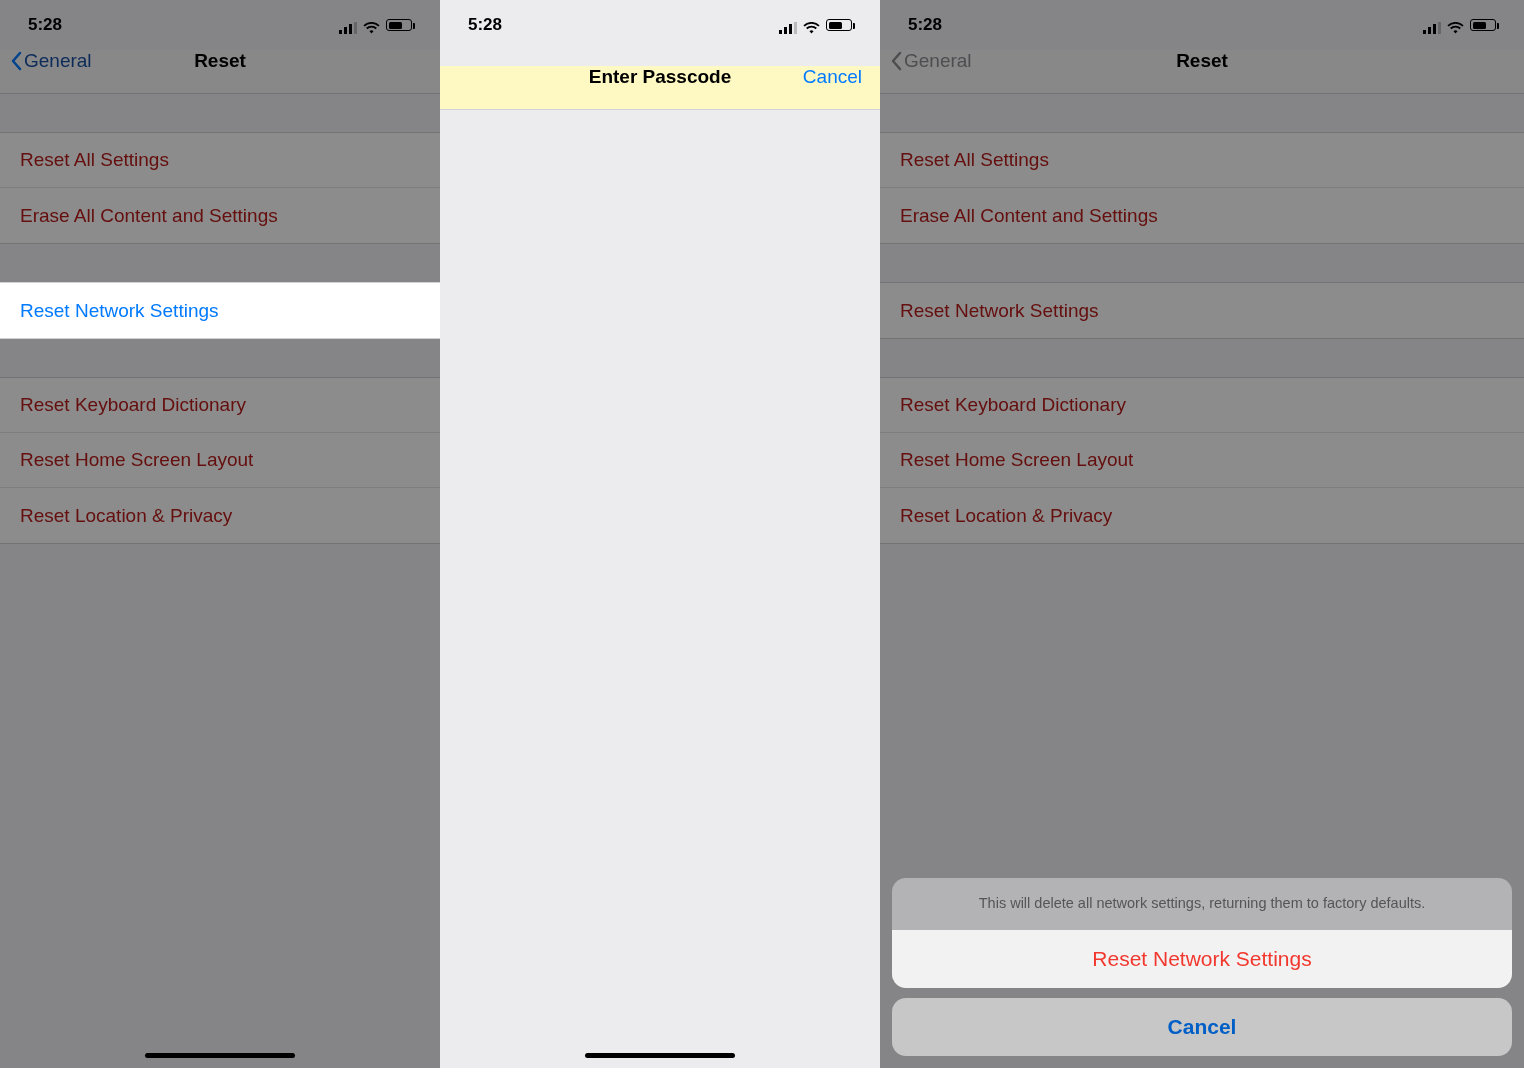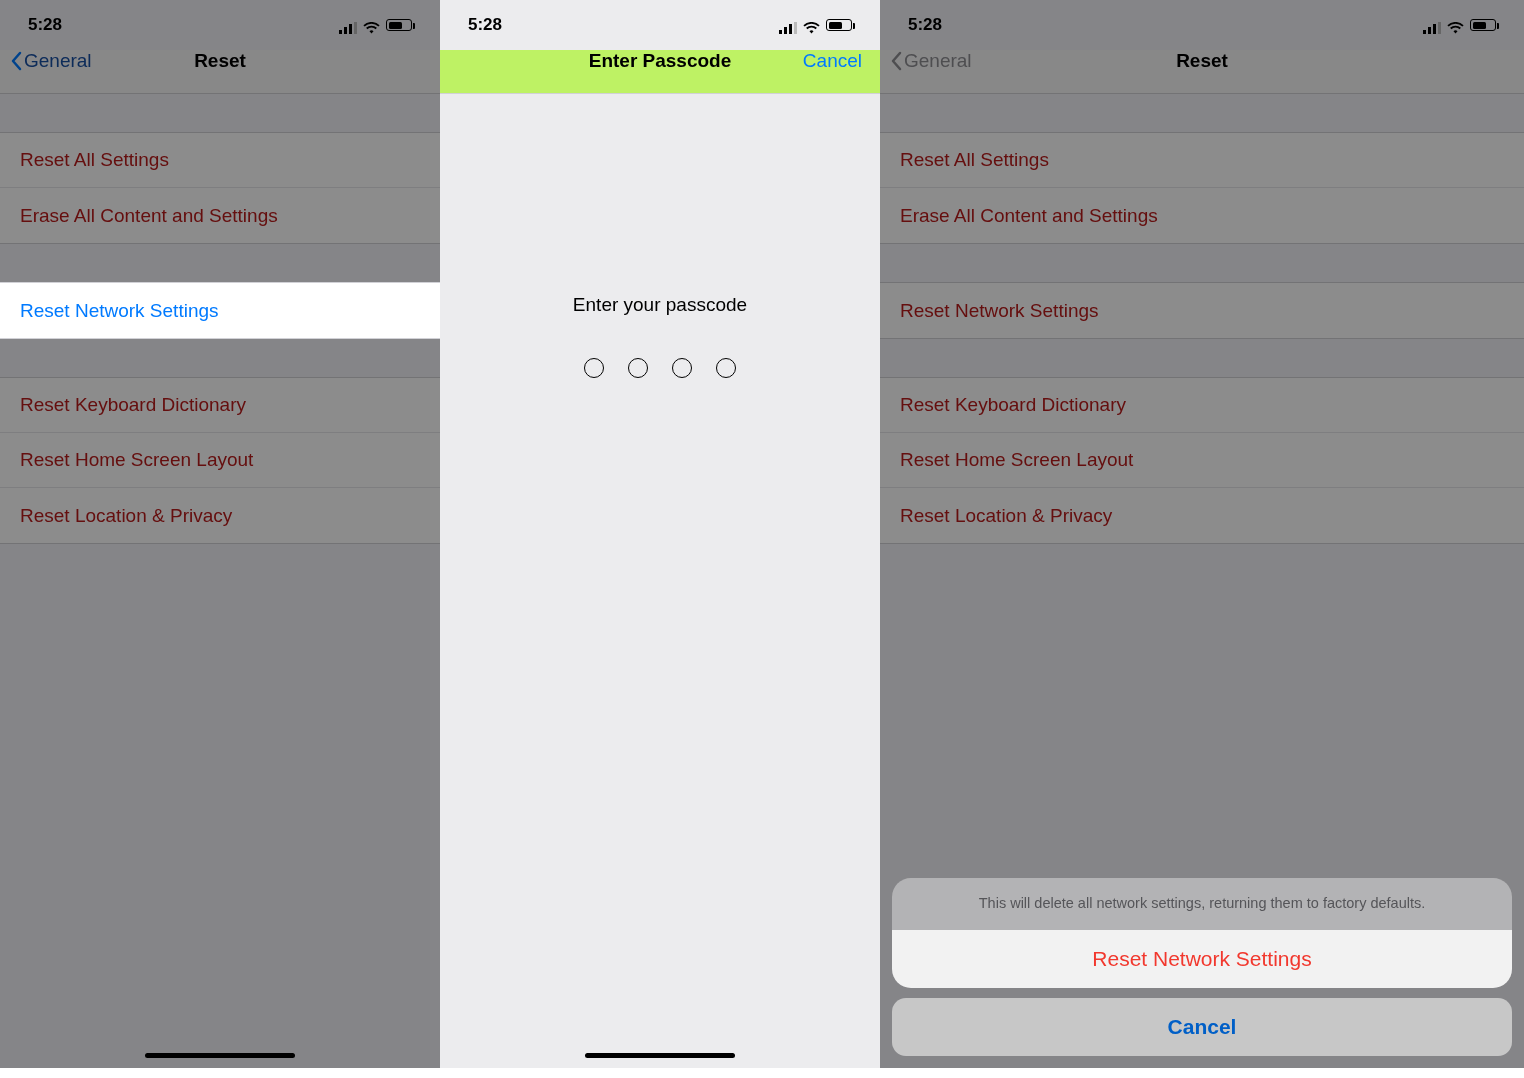--- a/index.html
+++ b/index.html
@@ -49,21 +49,21 @@
   .sheet .act { background:#fff; text-align:center; padding:17px 0; font-size:21px; color:#ff3b30; border-radius:0 0 14px 14px; }
   .sheet .cancel { margin-top:10px; background:#fff; text-align:center; padding:17px 0; font-size:21px; font-weight:600; color:#007aff; border-radius:14px; }
   
   .panel3 .sheet .msgblock,
   .panel3 .sheet .cancel { filter: brightness(0.78); }
   .panel3 .sheet .act { filter: brightness(0.95); }
 
   
   .homebar { position:absolute; left:50%; bottom:10px; transform:translateX(-50%); width:150px; height:5px; background:#000; border-radius:3px; }
   .panel1 .homebar, .panel3 .homebar { z-index:4; }
-  .phone.middle .nav { background:#bef264; }
+  .phone.middle .nav { background:#fef9c3;margin-top:16px; }
   .phone.middle { background:#ececee; }
 
   
   .under-dim .row { color:#b91c1c; }
   .under-dim .nav .title { color:#000000; }
   .under-dim .nav .back { color:#1950a3; }
 
 </style>
 </head>
 <body>
@@ -137,29 +137,20 @@
             </svg></span>
         <span class="batt">
             <span class="fill"></span>
           </span>
       </span>
     </div>
     <div class="nav">
       <span class="title">Enter Passcode</span>
       <span class="right-btn">Cancel</span>
     </div>
-    <div class="pass-body">
-      <div class="msg">Enter your passcode</div>
-      <div class="dots">
-        <span class="dot"></span>
-        <span class="dot"></span>
-        <span class="dot"></span>
-        <span class="dot"></span>
-      </div>
-    </div>
     <div class="homebar"></div>
   </div>
 
   <div class="phone right panel3 under-dim">
     <div class="status">
       <span>5:28</span>
       <span class="icons">
         <span class="sig"><svg viewBox="0 0 18 12">
               <rect x="0" y="8" width="3" height="4" fill="#000"></rect>
               <rect x="5" y="5" width="3" height="7" fill="#000"></rect>
@@ -195,21 +186,21 @@
     </div>
     <div class="group">
       <div class="row">Reset Keyboard Dictionary</div>
       <div class="row">Reset Home Screen Layout</div>
       <div class="row">Reset Location &amp; Privacy</div>
     </div>
 
     <div class="dim"></div>
 
     <div class="sheet">
-      <div style="border-radius:19px; overflow:hidden;">
+      <div style="border-radius:3px; overflow:hidden;">
         <div class="msgblock">This will delete all network settings, returning them to factory defaults.</div>
         <div class="act">Reset Network Settings</div>
       </div>
       <div class="cancel">Cancel</div>
     </div>
 
   </div>
 
 </div>
 

